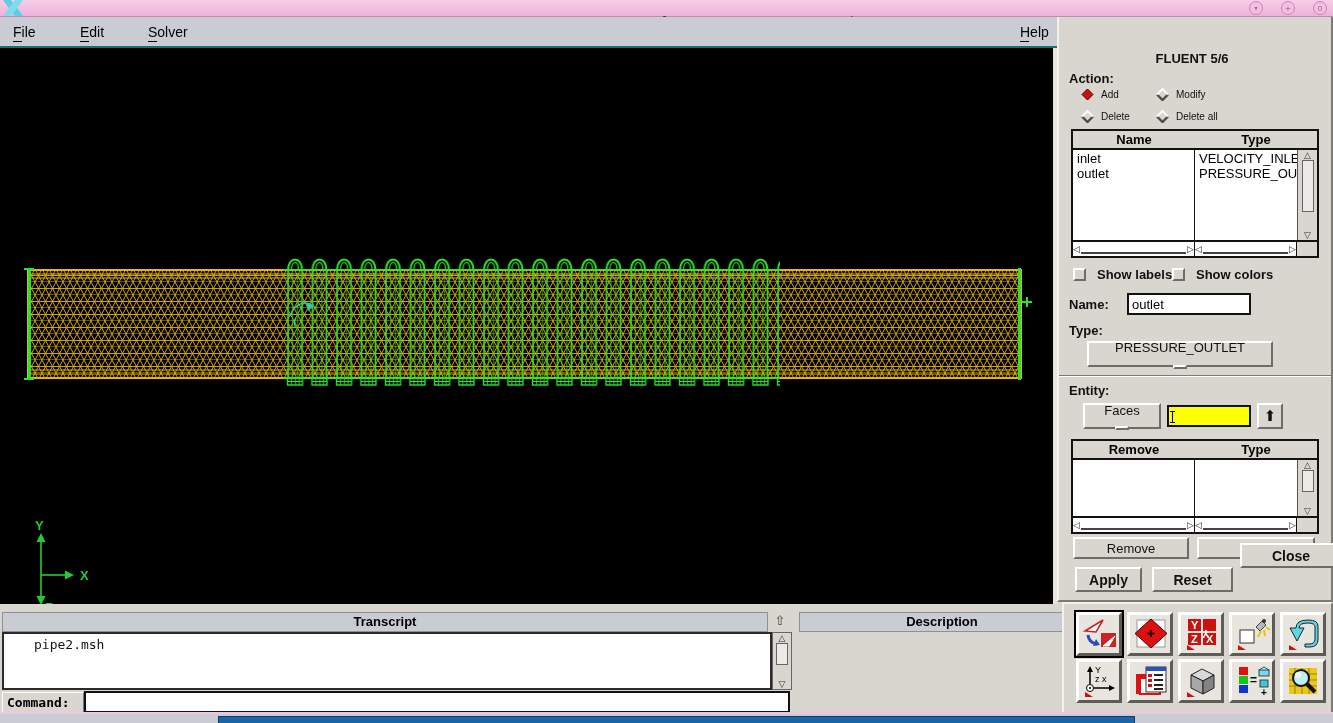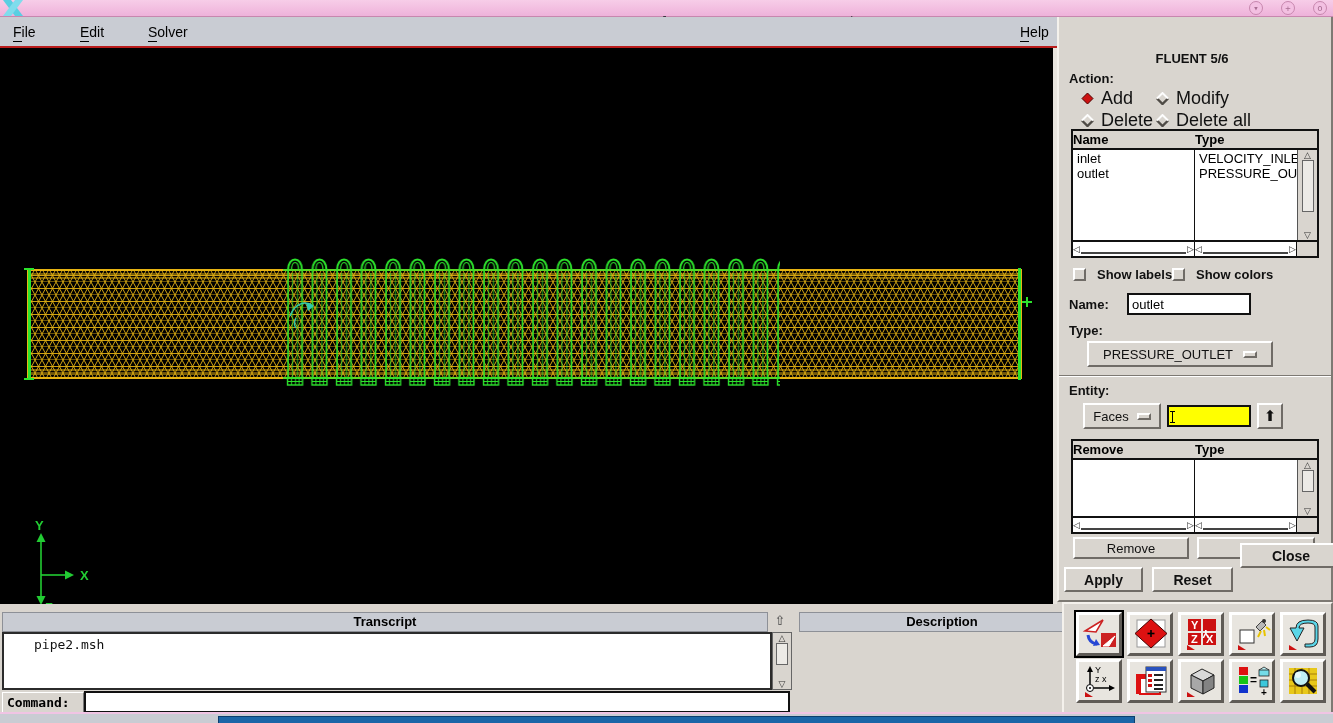--- a/index.html
+++ b/index.html
@@ -3,56 +3,56 @@
 <meta charset="utf-8">
 <style>
   * { margin:0; padding:0; box-sizing:border-box; }
   html,body { width:1333px; height:723px; }
   body { font-family:"Liberation Sans", sans-serif; background:#d9d5cf; overflow:hidden; }
   .abs { position:absolute; }
   .screen { position:relative; width:1333px; height:723px; background:#d9d5cf; overflow:hidden; }
 
   
   .raised { border-top:2px solid #ffffff; border-left:2px solid #ffffff;
-            border-right:2px solid #6f6b66; border-bottom:2px solid #6f6b66; background:#d9d5cf; }
+            border-right:2px solid #6f6b66; border-bottom:2px solid #6f6b66; background:#d9d5cf;flex-direction:column; }
 
   
   .titlebar { left:0; top:0; width:1333px; height:17px;
     background:linear-gradient(#f7cde8,#eeb2da); border-bottom:1px solid #c787ae;
     font-family:"DejaVu Sans Mono", monospace; font-size:12px; color:#3c3640; }
   .titlebar .titletext { position:absolute; left:527px; top:1px; white-space:pre; }
   .titlebar .titletext span { margin-right:34px; }
   .winctl { position:absolute; top:1px; width:14px; height:14px; border:1px solid #c787ae;
     border-radius:50%; background:#f3c0e2; color:#a96e93; font-size:9px; line-height:12px; text-align:center; }
 
   
-  .menubar { left:0; top:17px; width:1057px; height:31px; background:#c9ccd3; border-bottom:2px solid #b91c1c; }
+  .menubar { left:0; top:17px; width:1057px; height:31px; background:#c9ccd3; border-bottom:2px solid #0f766e; }
   .menu-item { position:absolute; top:7px; font-size:14px; color:#000; cursor:default; }
   .menu-item .lbl { position:relative; }
   .menu-item .lbl::after { content:""; position:absolute; left:0; bottom:-2px; width:9px; border-bottom:1px solid #000; }
 
   
   .graphics { left:0; top:48px; width:1053px; height:557px; background:#000; }
   .gfx-rightedge { left:1053px; top:48px; width:4px; height:557px; background:#e8e4de; }
 
   
   .panel { left:1057px; top:17px; width:276px; height:585px; background:#d9d5cf;
            border-left:2px solid #f4f1ec; border-right:2px solid #7d7973; border-bottom:2px solid #7d7973; }
   .panel-title { position:absolute; left:6px; top:4px; width:254px; height:24px; background:#4a4392;
     border-top:2px solid #8781c2; border-left:2px solid #8781c2; border-right:2px solid #26215c; border-bottom:2px solid #26215c;
     color:#fff; font-weight:bold; font-size:14px; text-align:center; line-height:20px; }
   .panel-sub { position:absolute; left:0; top:34px; width:266px; text-align:center; font-weight:bold; font-size:13px; color:#111; }
   .flabel { position:absolute; font-weight:bold; font-size:13px; color:#111; }
-  .radio-row { position:absolute; display:flex; align-items:center; gap:7px; font-size:18px; color:#111; }
+  .radio-row { position:absolute; display:flex; align-items:center; gap:7px; font-size:10px; color:#111; }
   .chk-row { position:absolute; display:flex; align-items:center; gap:11px; font-weight:bold; font-size:13px; color:#111; }
   .chk-box { width:13px; height:13px; }
 
   .mtable { position:absolute; left:12px; width:248px; background:#d9d5cf; border:2px solid #111; }
   .mtable .hdr { display:flex; height:19px; border-bottom:2px solid #111; font-weight:bold; font-size:13px; }
-  .mtable .hdr div { line-height:18px; }
+  .mtable .hdr div { text-align:center; line-height:18px; }
   .mtable .body { display:flex; background:#fff; }
   .mtable .col { border-right:1px solid #111; font-size:13px; padding:1px 4px; overflow:hidden; white-space:nowrap; }
   .vscroll { width:20px; background:#d9d5cf; border-left:1px solid #555; display:flex; flex-direction:column; align-items:center; font-size:9px; color:#333; }
   .vscroll .thumb { flex:0 0 auto; width:12px; background:#eceae6; border:1px solid #666; }
   .hscrollrow { display:flex; height:16px; border-top:2px solid #111; background:#d9d5cf; }
   .hscroll { display:flex; align-items:center; background:#fff; border-right:1px solid #111; font-size:9px; color:#222; }
   .hscroll .tr { flex:1; height:10px; border-bottom:2px solid #444; margin:0 1px; }
   .hs-corner { width:20px; background:#d9d5cf; }
 
   .tfield { position:absolute; background:#fff; border:2px solid #111; font-size:13px; padding:0 3px; font-family:"Liberation Sans",sans-serif; }
@@ -317,21 +317,21 @@
             <div class="tr"></div>
             <span>▷</span>
           </div>
         <div class="hs-corner"></div>
       </div>
     </div>
 
     <div class="mbutton raised" style="left:14px; top:520px; width:116px; height:22px">Remove</div>
     <div class="mbutton raised" style="left:138px; top:520px; width:118px; height:22px">Edit</div>
 
-    <div class="mbutton raised bold" style="left:5px; top:550px; width:79px; height:25px">Apply</div>
+    <div class="mbutton raised bold" style="left:16px; top:550px; width:67px; height:25px">Apply</div>
     <div class="mbutton raised bold" style="left:93px; top:550px; width:81px; height:25px">Reset</div>
     <div class="mbutton raised bold" style="left:181px; top:526px; width:102px; height:25px">Close</div>
   </div>
 
   <div class="abs bottombase"></div>
 
   <div class="abs" style="left:2px; top:610px; width:790px; height:102px">
     <div class="subwin-hdr" style="left:0; top:2px; width:766px; height:20px; line-height:18px">Transcript</div>
     <div class="up-arrow-btn" style="left:767px; top:2px"><span>⇧</span></div>
     <div class="subwin-body" style="left:0; top:22px; width:770px; height:58px; padding:3px 0 0 30px">

